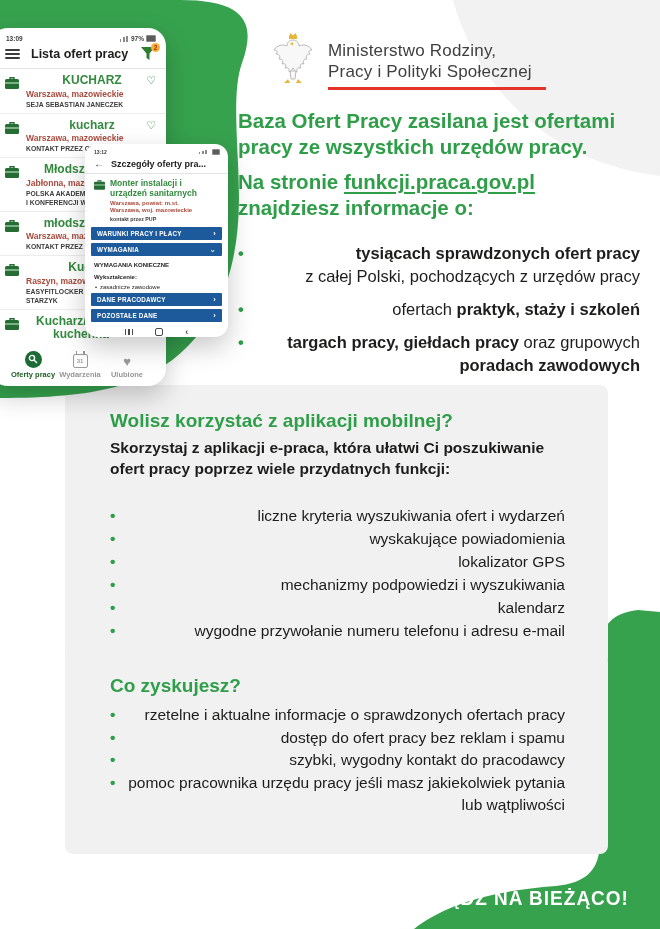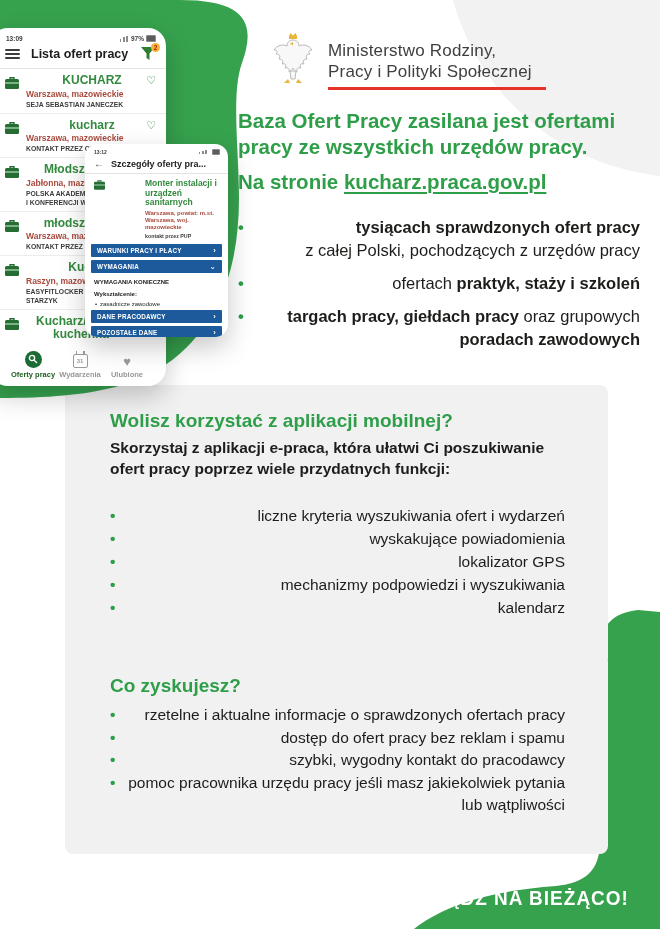--- a/index.html
+++ b/index.html
@@ -84,21 +84,21 @@
   .recents i{display:block;width:1.7px;height:10px;background:#4a4a4a;}
   .homeo{width:10px;height:10px;border:1.7px solid #4a4a4a;border-radius:3px;cursor:pointer;}
   .backk{font-size:14px;line-height:10px;color:#4a4a4a;cursor:pointer;font-weight:700;}
 
   
   #phone2{left:85px;top:144px;width:143px;height:193px;border-radius:13px;z-index:6;}
   #phone2 .status{display:flex;justify-content:space-between;padding:5px 8px 1px 9px;font-size:5px;color:#3c3c3c;font-weight:700;}
   #phone2 .hdr{padding:2px 8px 4px 9px;border-bottom:1px solid #e3e3e3;}
   #phone2 .hdr .bk{font-size:10px;color:#3c3c3c;cursor:pointer;}
   #phone2 .hdr .t{margin-left:7px;font-size:9px;font-weight:600;color:#1d1d1b;}
-  #phone2 .jobd{display:flex;padding:5px 8px 2px 9px;gap:35px;}
+  #phone2 .jobd{display:flex;padding:5px 8px 2px 9px;}
   #phone2 .jobd .bc{width:11px;margin-top:1px;flex:none;}
   #phone2 .jobd .jt{margin-left:5px;}
   #phone2 .ti2{font-size:8.5px;font-weight:700;color:#338a3e;line-height:9.5px;}
   #phone2 .lo2{font-size:6px;font-weight:700;color:#a94a3d;line-height:7px;margin-top:2px;}
   #phone2 .ct2{font-size:5.3px;font-weight:700;color:#3c3c3c;margin-top:2px;}
   .bar{height:13px;background:#1d5a9b;color:#fff;display:flex;align-items:center;justify-content:space-between;
        padding:0 6px;margin:3px 6px 0 6px;border-radius:1px;font-size:6.3px;font-weight:700;letter-spacing:.2px;cursor:pointer;}
   .bar .ch{font-size:7.5px;}
   .small1{font-size:6px;font-weight:700;color:#1d1d1b;margin:6px 9px 0 9px;}
   .small2{font-size:6px;color:#1d1d1b;margin:4px 9px 0 15px;position:relative;}
@@ -118,20 +118,21 @@
 
 <section class="card" id="app-card">
   <h2>Wolisz korzystać z aplikacji mobilnej?</h2>
   <p class="cintro">Skorzystaj z aplikacji e-praca, która ułatwi Ci poszukiwanie ofert pracy poprzez wiele przydatnych funkcji:</p>
   <ul class="blist">
     <li>liczne kryteria wyszukiwania ofert i wydarzeń</li>
     <li>wyskakujące powiadomienia</li>
     <li>lokalizator GPS</li>
     <li>mechanizmy podpowiedzi i wyszukiwania</li>
     <li>kalendarz</li>
+    <li>wygodne przywołanie numeru telefonu i adresu e-mail</li>
   </ul>
 </section>
 
 <section class="card" id="benefits-card">
   <h2>Co zyskujesz?</h2>
   <ul class="blist">
     <li>rzetelne i aktualne informacje o sprawdzonych ofertach pracy</li>
     <li>dostęp do ofert pracy bez reklam i spamu</li>
     <li>szybki, wygodny kontakt do pracodawcy</li>
     <li>pomoc pracownika urzędu pracy jeśli masz jakiekolwiek pytania lub wątpliwości</li>
@@ -157,21 +158,21 @@
   </svg>
   <div class="txt">
     <div>Ministerstwo Rodziny,</div>
     <div>Pracy i Polityki Społecznej</div>
     <div class="redline"></div>
   </div>
 </div>
 
 <div class="abs intro">
   <p class="h">Baza Ofert Pracy zasilana jest ofertami pracy ze wszystkich urzędów pracy.</p>
-  <p class="sub"><span>Na stronie </span><span class="link">kucharz.praca.gov.pl</span><br></p>
+  <p class="sub"><span>Na stronie </span><span class="link">funkcji.praca.gov.pl</span><br><span>znajdziesz informacje o:</span></p>
   <ul class="blist">
     <li><span class="b blk">tysiącach sprawdzonych ofert pracy</span><span>z całej Polski, pochodzących z urzędów pracy</span></li>
     <li><span>ofertach </span><span class="b">praktyk, staży i szkoleń</span></li>
     <li><span class="b">targach pracy, giełdach pracy</span><span> oraz grupowych </span><span class="b">poradach zawodowych</span></li>
   </ul>
 </div>
 
 <div class="abs badge">BĄDŹ NA BIEŻĄCO!</div>
 
 <div class="phone" id="phone1">

